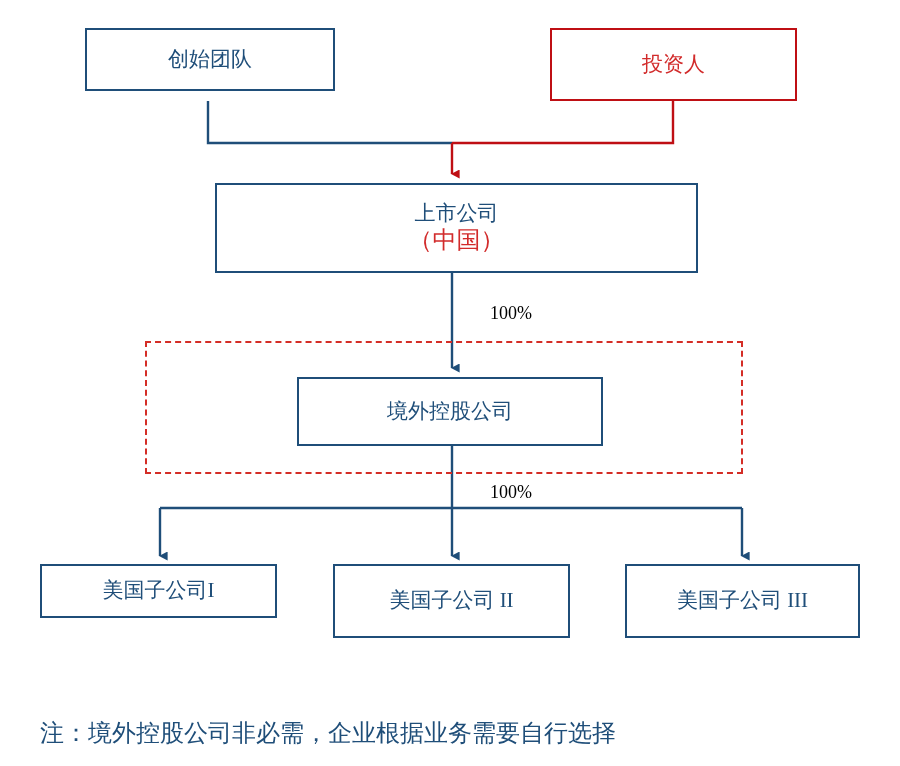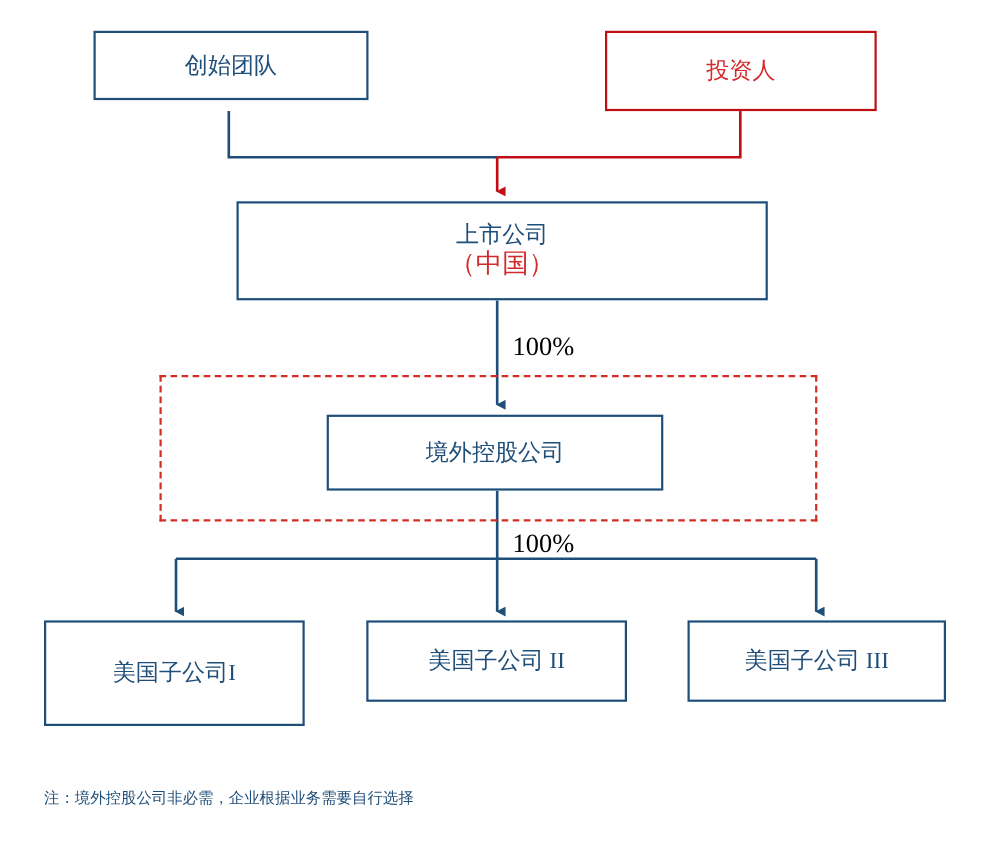--- a/index.html
+++ b/index.html
@@ -44,39 +44,40 @@
   .t-red  { color: #D22B2B; }
 
   .line1 { font-size: 21px; }
   .line2 { font-size: 24px; }
 
   
   #node-founder     { left: 85px;  top: 28px;  width: 250px; height: 63px; }
   #node-investor    { left: 550px; top: 28px;  width: 247px; height: 73px; }
   #node-listed      { left: 215px; top: 183px; width: 483px; height: 90px; }
   #node-offshore    { left: 297px; top: 377px; width: 306px; height: 69px; }
-  #node-sub1        { left: 40px;  top: 564px; width: 237px; height: 96px; }
+  #node-sub1        { left: 40px;  top: 564px; width: 237px; height: 54px; }
   #node-sub2        { left: 333px; top: 564px; width: 237px; height: 74px; }
   #node-sub3        { left: 625px; top: 564px; width: 235px; height: 74px; text-align: center; }
 
   .pct-label {
     position: absolute;
-    font-size: 24px;
+    font-size: 18px;
     color: #000000;
     font-family: "Liberation Serif", "DejaVu Serif", serif;
     white-space: nowrap;
+    margin-left: 24px;
   }
   #pct-top    { left: 466px; top: 303px; }
   #pct-bottom { left: 466px; top: 482px; }
 
   #footnote {
     position: absolute;
     left: 40px;
     top: 717px;
-    font-size: 14px;
+    font-size: 24px;
     color: #1F4E79;
     white-space: nowrap;
     font-family: "Liberation Serif", "DejaVu Serif", serif;
   }
 
   .dashed-region {
     position: absolute;
     left: 145px;
     top: 341px;
     width: 598px;

